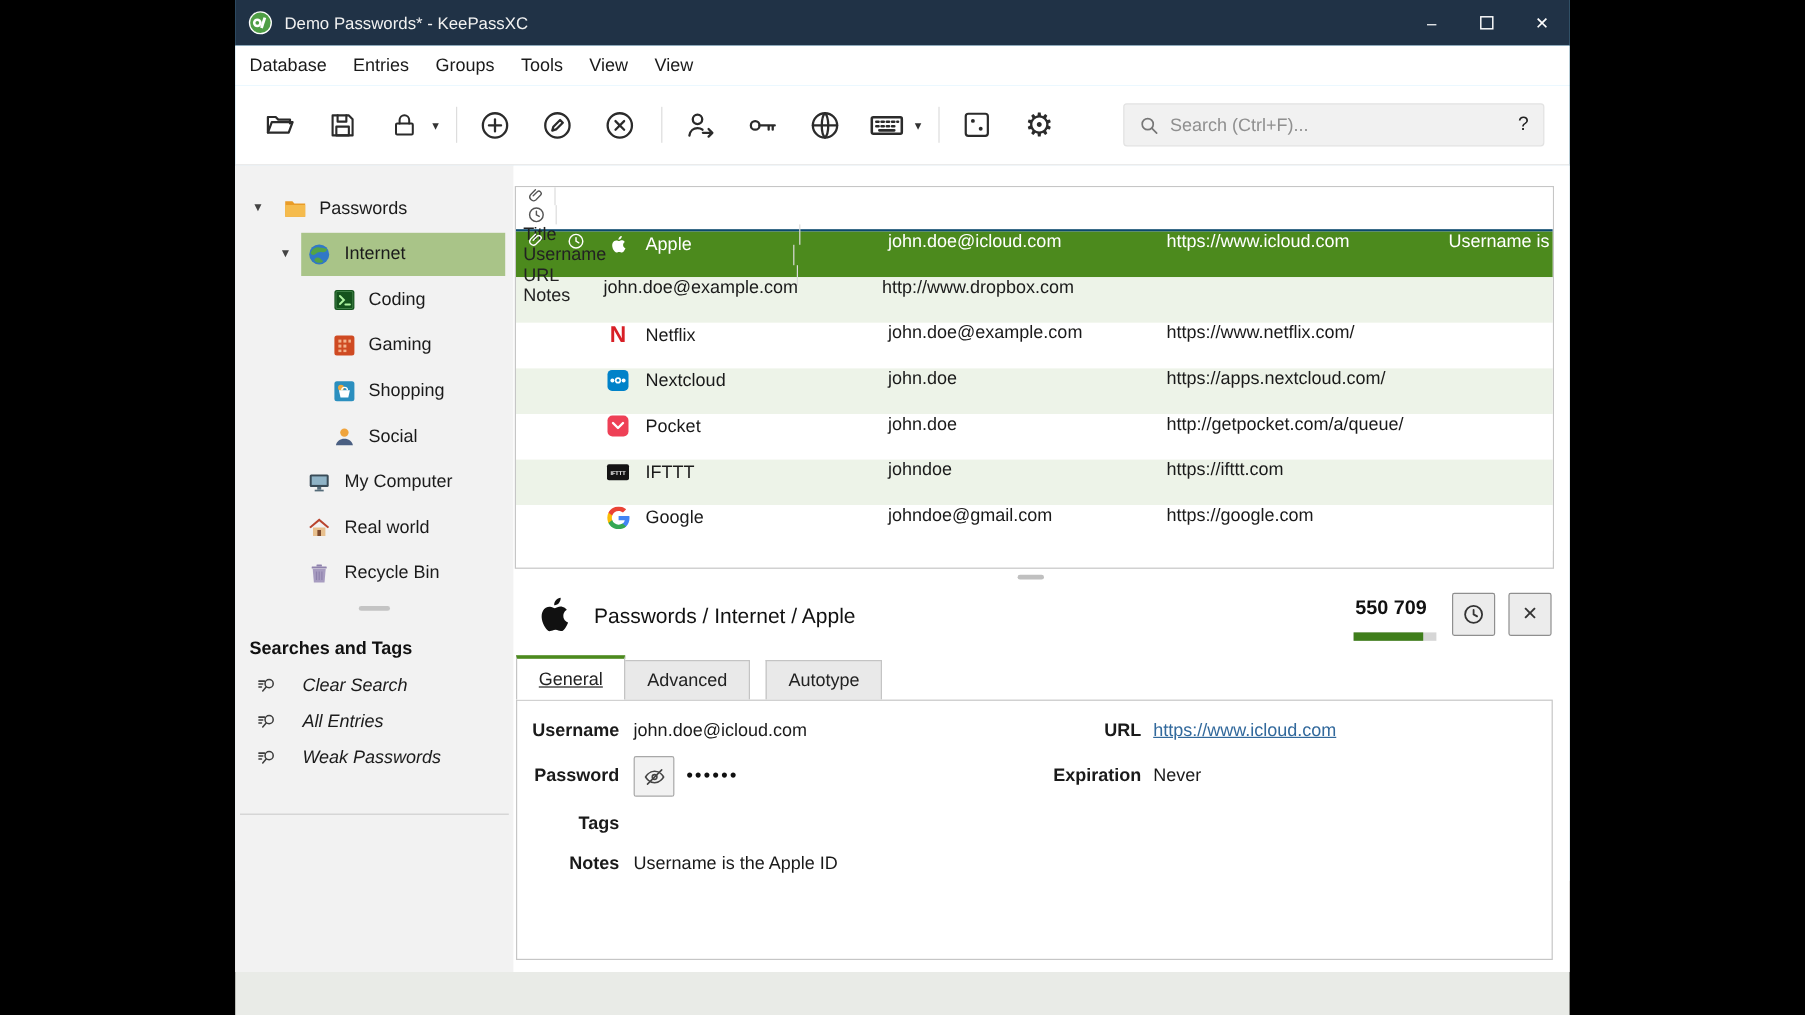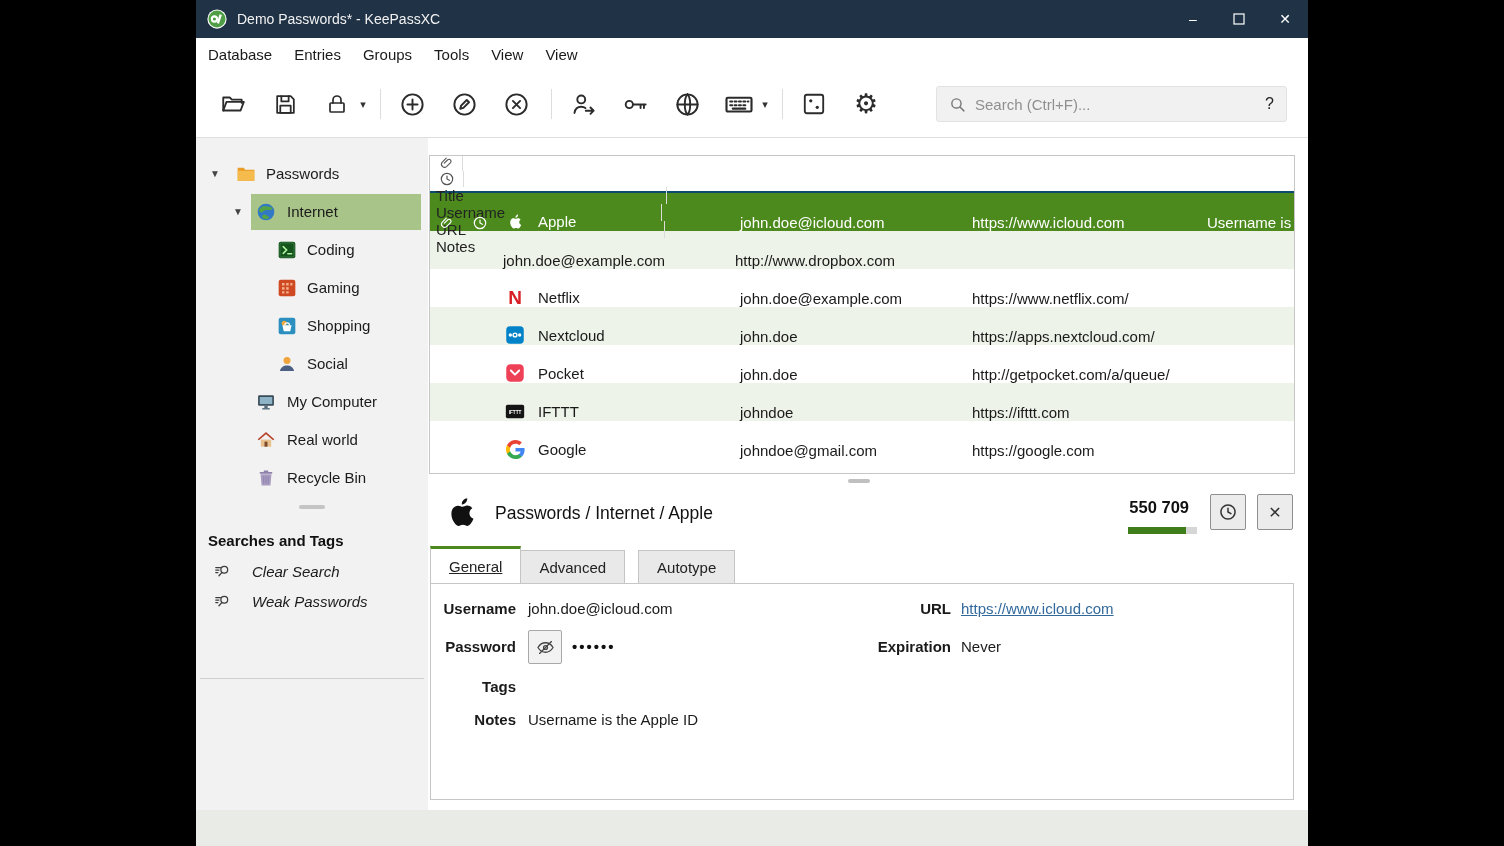--- a/index.html
+++ b/index.html
@@ -58,21 +58,21 @@
   .etable { position:absolute; left:1px; top:17px; width:866px; height:319px; border:1px solid #c6c6c6; background:#fff; overflow:hidden; }
   .thead { height:37px; display:flex; background:#fff; border-bottom:2px solid #0c4a6e;flex-direction:column; }
   .th { display:flex; align-items:center; padding-left:6px; font-size:15px; color:#222; border-right:1px solid #dcdcdc; }
   .th.icon-col { justify-content:center; padding-left:0; color:#555; }
   .c-att { width:33px; flex:0 0 auto; }
   .c-clock { width:34px; flex:0 0 auto; }
   .c-title { width:237px; flex:0 0 auto; }
   .c-user { width:232px; flex:0 0 auto; }
   .c-url { width:235px; flex:0 0 auto; }
   .c-notes { flex:1; border-right:none !important; }
-  .trow { height:38px; display:flex; align-items:flex-end; font-size:15px; color:#1a1a1a; background:#fff; }
+  .trow { height:38px; display:flex; align-items:flex-start; font-size:15px; color:#1a1a1a; background:#fff; }
   .trow.alt { background:#edf3e8; }
   .trow.sel-row { background:#4c8a1d; color:#fff; }
   .cl { display:flex; align-items:center; padding-left:6px; white-space:nowrap; overflow:hidden; }
   .cl.icon-cell { justify-content:center; padding-left:0; }
   .cl.c-title { padding-left:8px; gap:13px; }
   .eicon { width:20px; height:20px; flex:0 0 auto; display:flex; align-items:center; justify-content:center; }
   .netflix-n { font-weight:800; font-size:19px; color:#d81f26; line-height:1; }
   .table-split { position:absolute; left:420px; top:341px; width:22px; height:4px; background:#c0c0c0; border-radius:2px; }
 
   
@@ -349,20 +349,30 @@
         <div class="sat-list">
           <div class="sat-item">
             <span class="sicon"><svg viewBox="0 0 24 24" width="17" height="17">
                   <g stroke="#3c3c3c" stroke-width="1.8" fill="none" stroke-linecap="round">
                     <circle cx="14.5" cy="9.5" r="4.8"></circle>
                     <path d="M11 13.5L7 18"></path>
                     <path d="M2.5 6.5H9M2.5 10h4.5M2.5 13.5h3"></path>
                   </g>
                 </svg></span>
             <span class="slabel">Clear Search</span>
+          </div>
+          <div class="sat-item">
+            <span class="sicon"><svg viewBox="0 0 24 24" width="17" height="17">
+                  <g stroke="#3c3c3c" stroke-width="1.8" fill="none" stroke-linecap="round">
+                    <circle cx="14.5" cy="9.5" r="4.8"></circle>
+                    <path d="M11 13.5L7 18"></path>
+                    <path d="M2.5 6.5H9M2.5 10h4.5M2.5 13.5h3"></path>
+                  </g>
+                </svg></span>
+            <span class="slabel">All Entries</span>
           </div>
           <div class="sat-item">
             <span class="sicon"><svg viewBox="0 0 24 24" width="17" height="17">
                   <g stroke="#3c3c3c" stroke-width="1.8" fill="none" stroke-linecap="round">
                     <circle cx="14.5" cy="9.5" r="4.8"></circle>
                     <path d="M11 13.5L7 18"></path>
                     <path d="M2.5 6.5H9M2.5 10h4.5M2.5 13.5h3"></path>
                   </g>
                 </svg></span>
             <span class="slabel">Weak Passwords</span>

